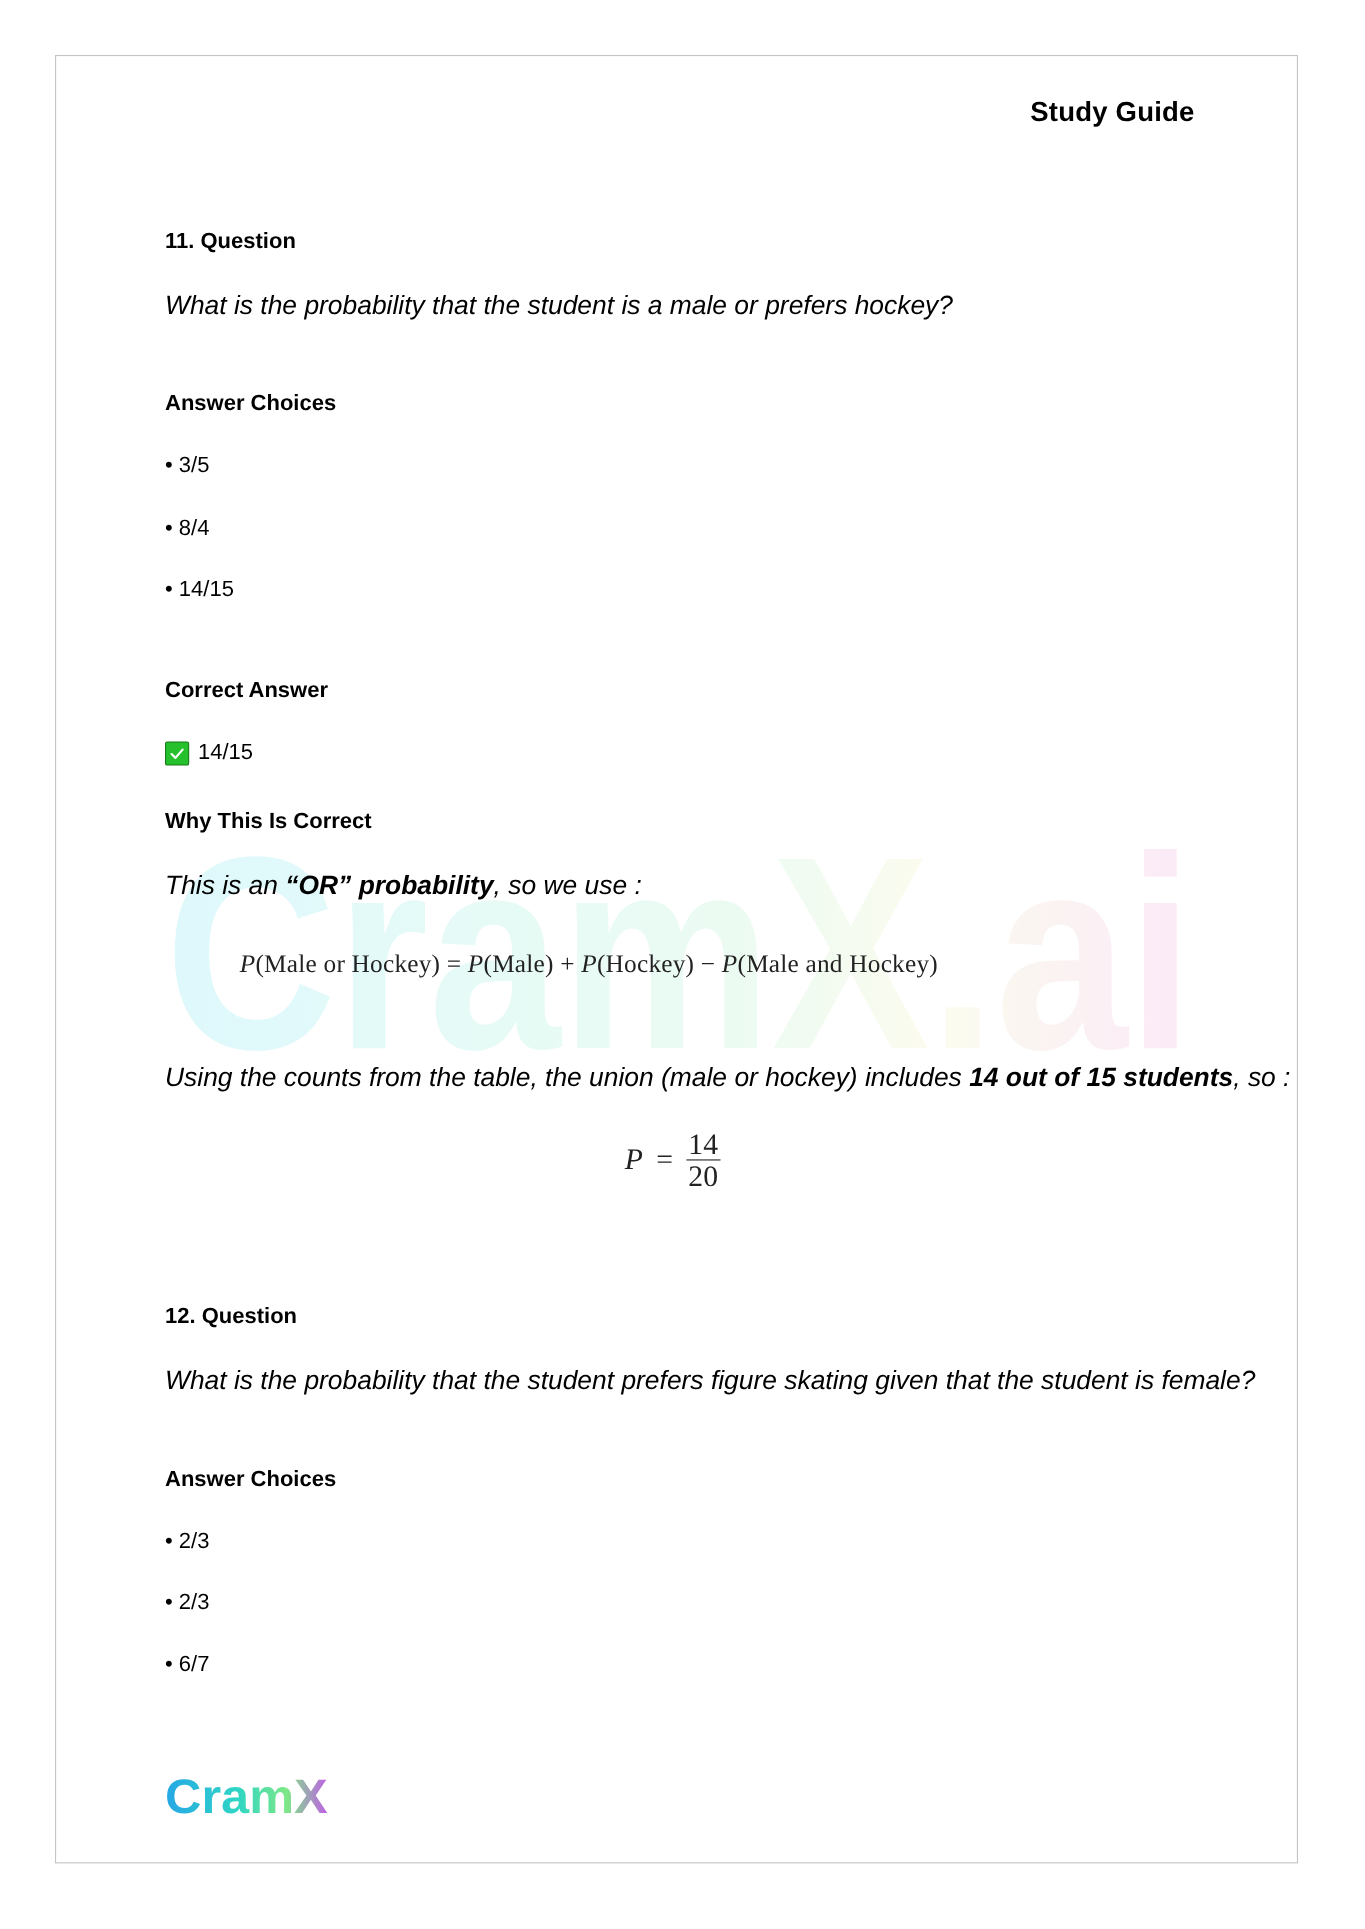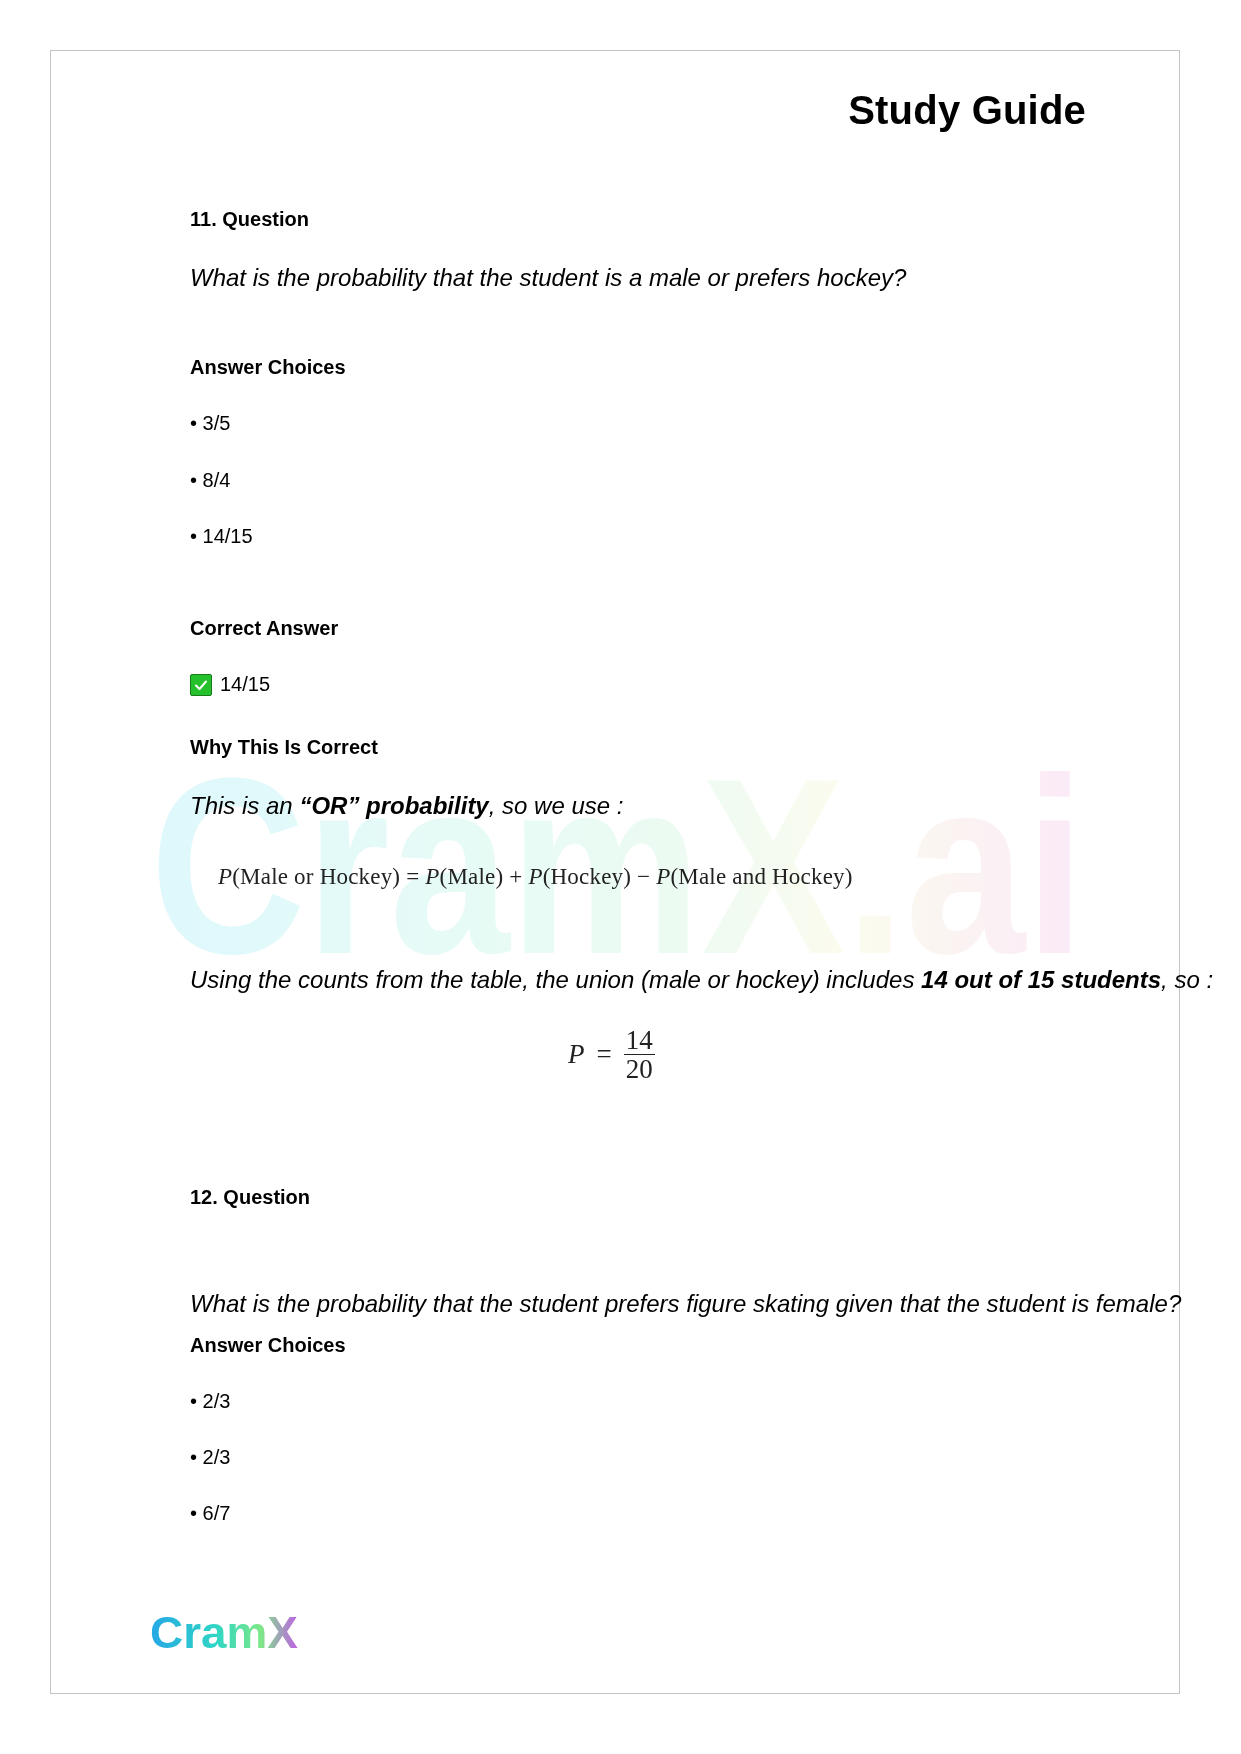--- a/index.html
+++ b/index.html
@@ -30,25 +30,25 @@
       top: 758px;
       width: 935px;
       height: 200px;
       pointer-events: none;
       opacity: 0.9;
     }
     .page-title {
       position: absolute;
       right: 155px;
       top: 88px;
-      font-size: 40px;
+      font-size: 25px;
       font-weight: bold;
       letter-spacing: 0.2px;
     }
-    .abs { position: absolute; left: 150px; margin-left: 40px; }
+    .abs { position: absolute; left: 150px; }
     .h-bold { font-weight: bold; font-size: 20px; }
     .text { font-size: 24px; font-style: italic; }
     .bullet { font-size: 20px; }
     .check-row { display: flex; align-items: center; gap: 8px; font-size: 20px; justify-content: flex-end; }
     .check-box {
       width: 22px; height: 22px;
       background: #25c02b;
       border: 1px solid #177a1b;
       box-sizing: border-box;
       display: inline-flex; align-items: center; justify-content: center;
@@ -149,21 +149,21 @@
 <div class="fraction-wrap">
   <i>P</i>
   <span>=</span>
   <span class="frac">
     <span class="num">14</span>
     <span class="den">20</span>
   </span>
 </div>
 
 <div class="abs h-bold" style="top:1186px;">12. Question</div>
-<div class="abs text" style="top:1290px;text-align:right;">What is the probability that the student prefers figure skating given that the student is female?</div>
+<div class="abs text" style="top:1242px;text-align:right;">What is the probability that the student prefers figure skating given that the student is female?</div>
 
 <div class="abs h-bold" style="top:1334px;">Answer Choices</div>
 <div class="abs bullet" style="top:1390px;">• 2/3</div>
 <div class="abs bullet" style="top:1446px;">• 2/3</div>
 <div class="abs bullet" style="top:1502px;">• 6/7</div>
 
 <svg class="logo" width="150" height="50" viewBox="0 0 150 50">
   <defs>
     <linearGradient id="logog" x1="0" x2="1" y1="0" y2="0">
       <stop offset="0" stop-color="#26a7e6"></stop>

